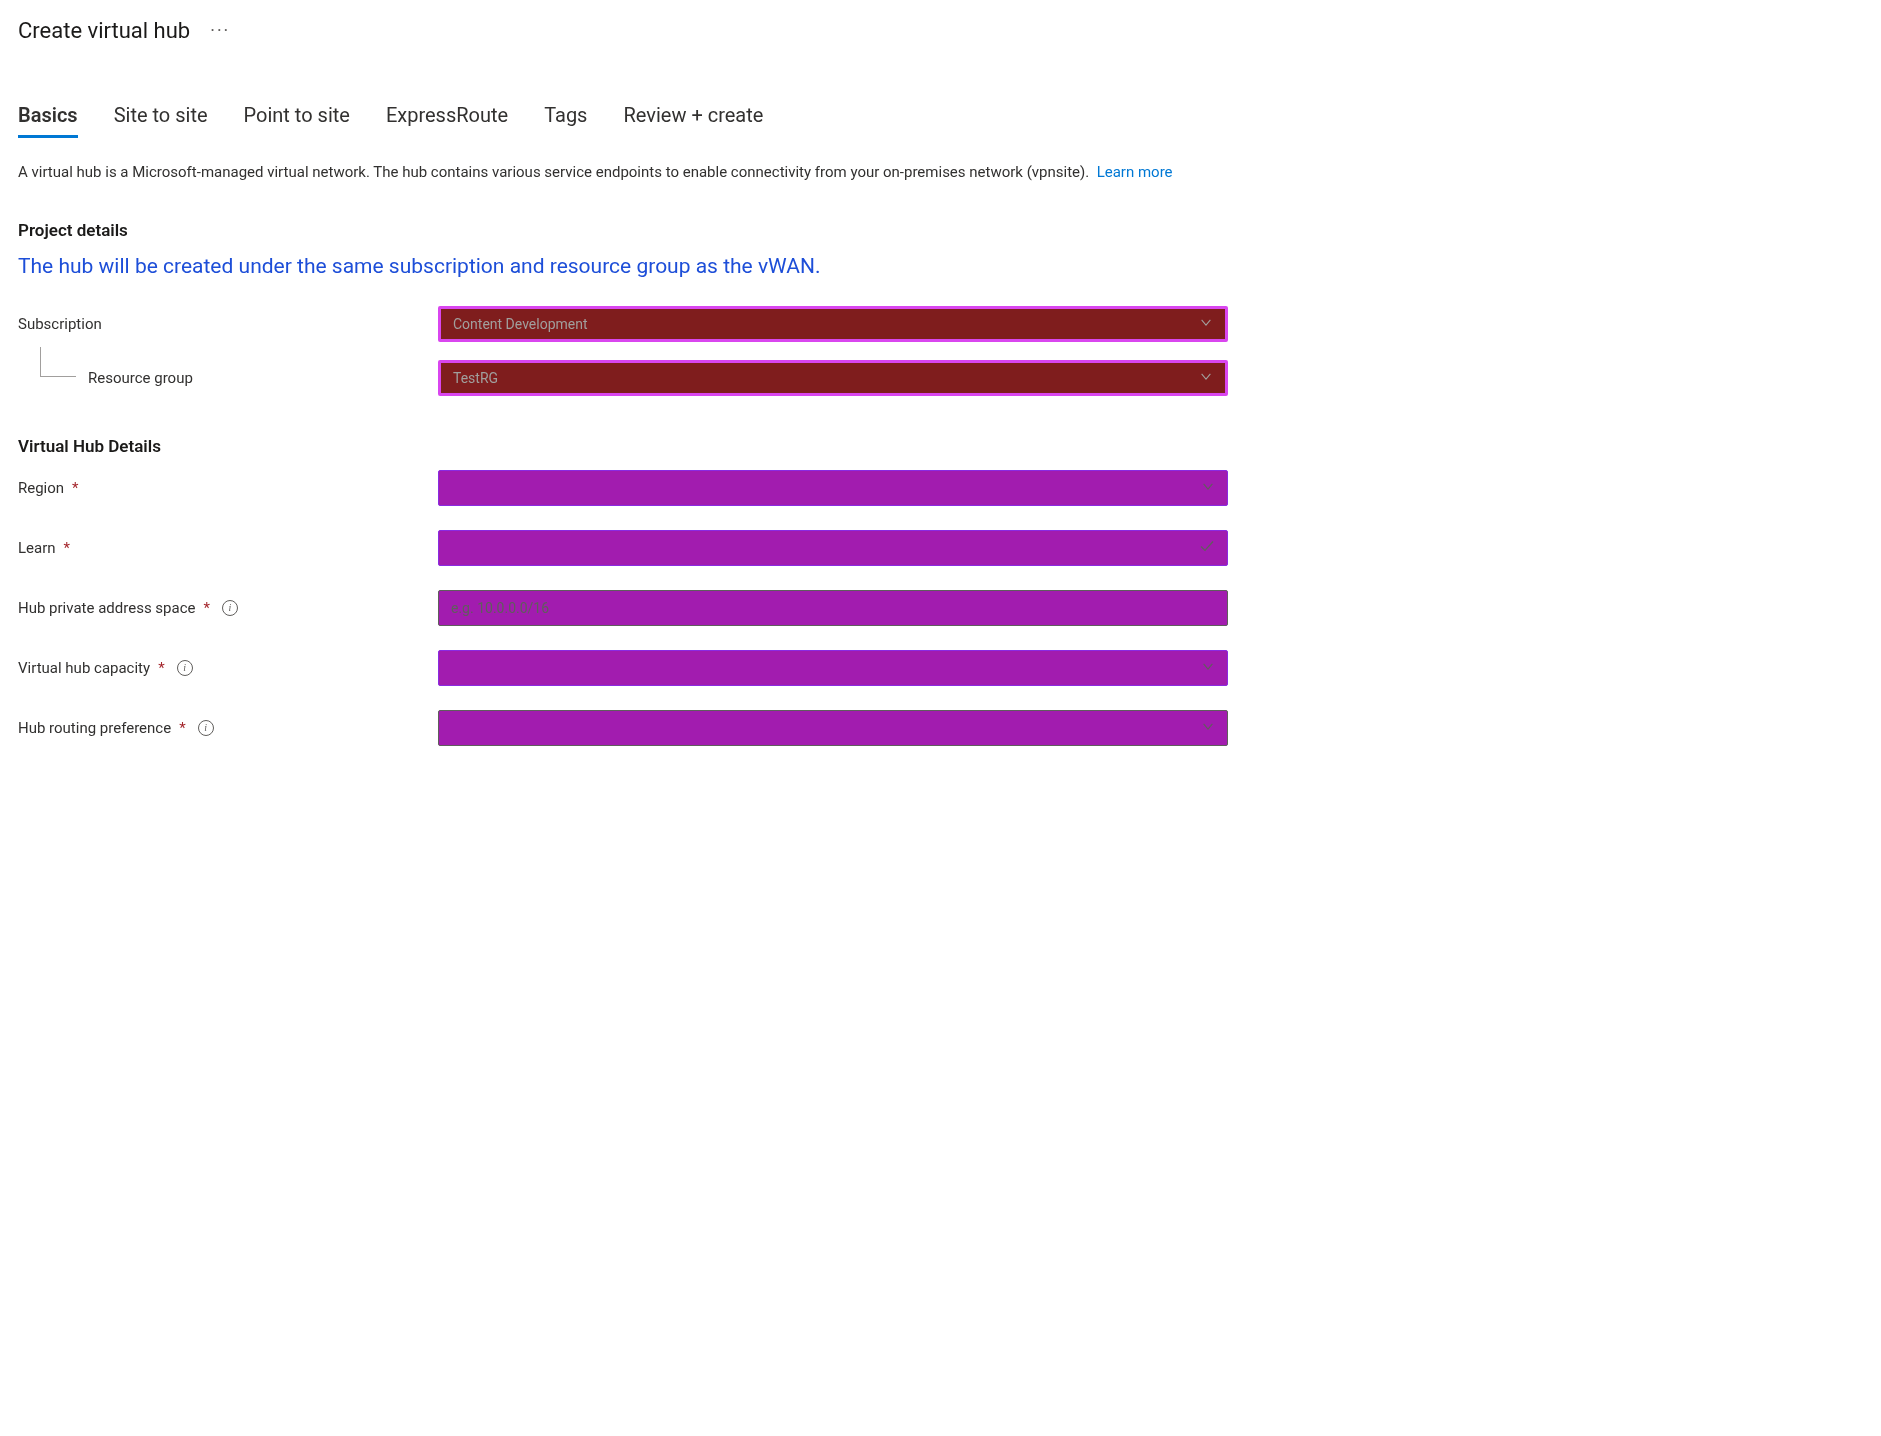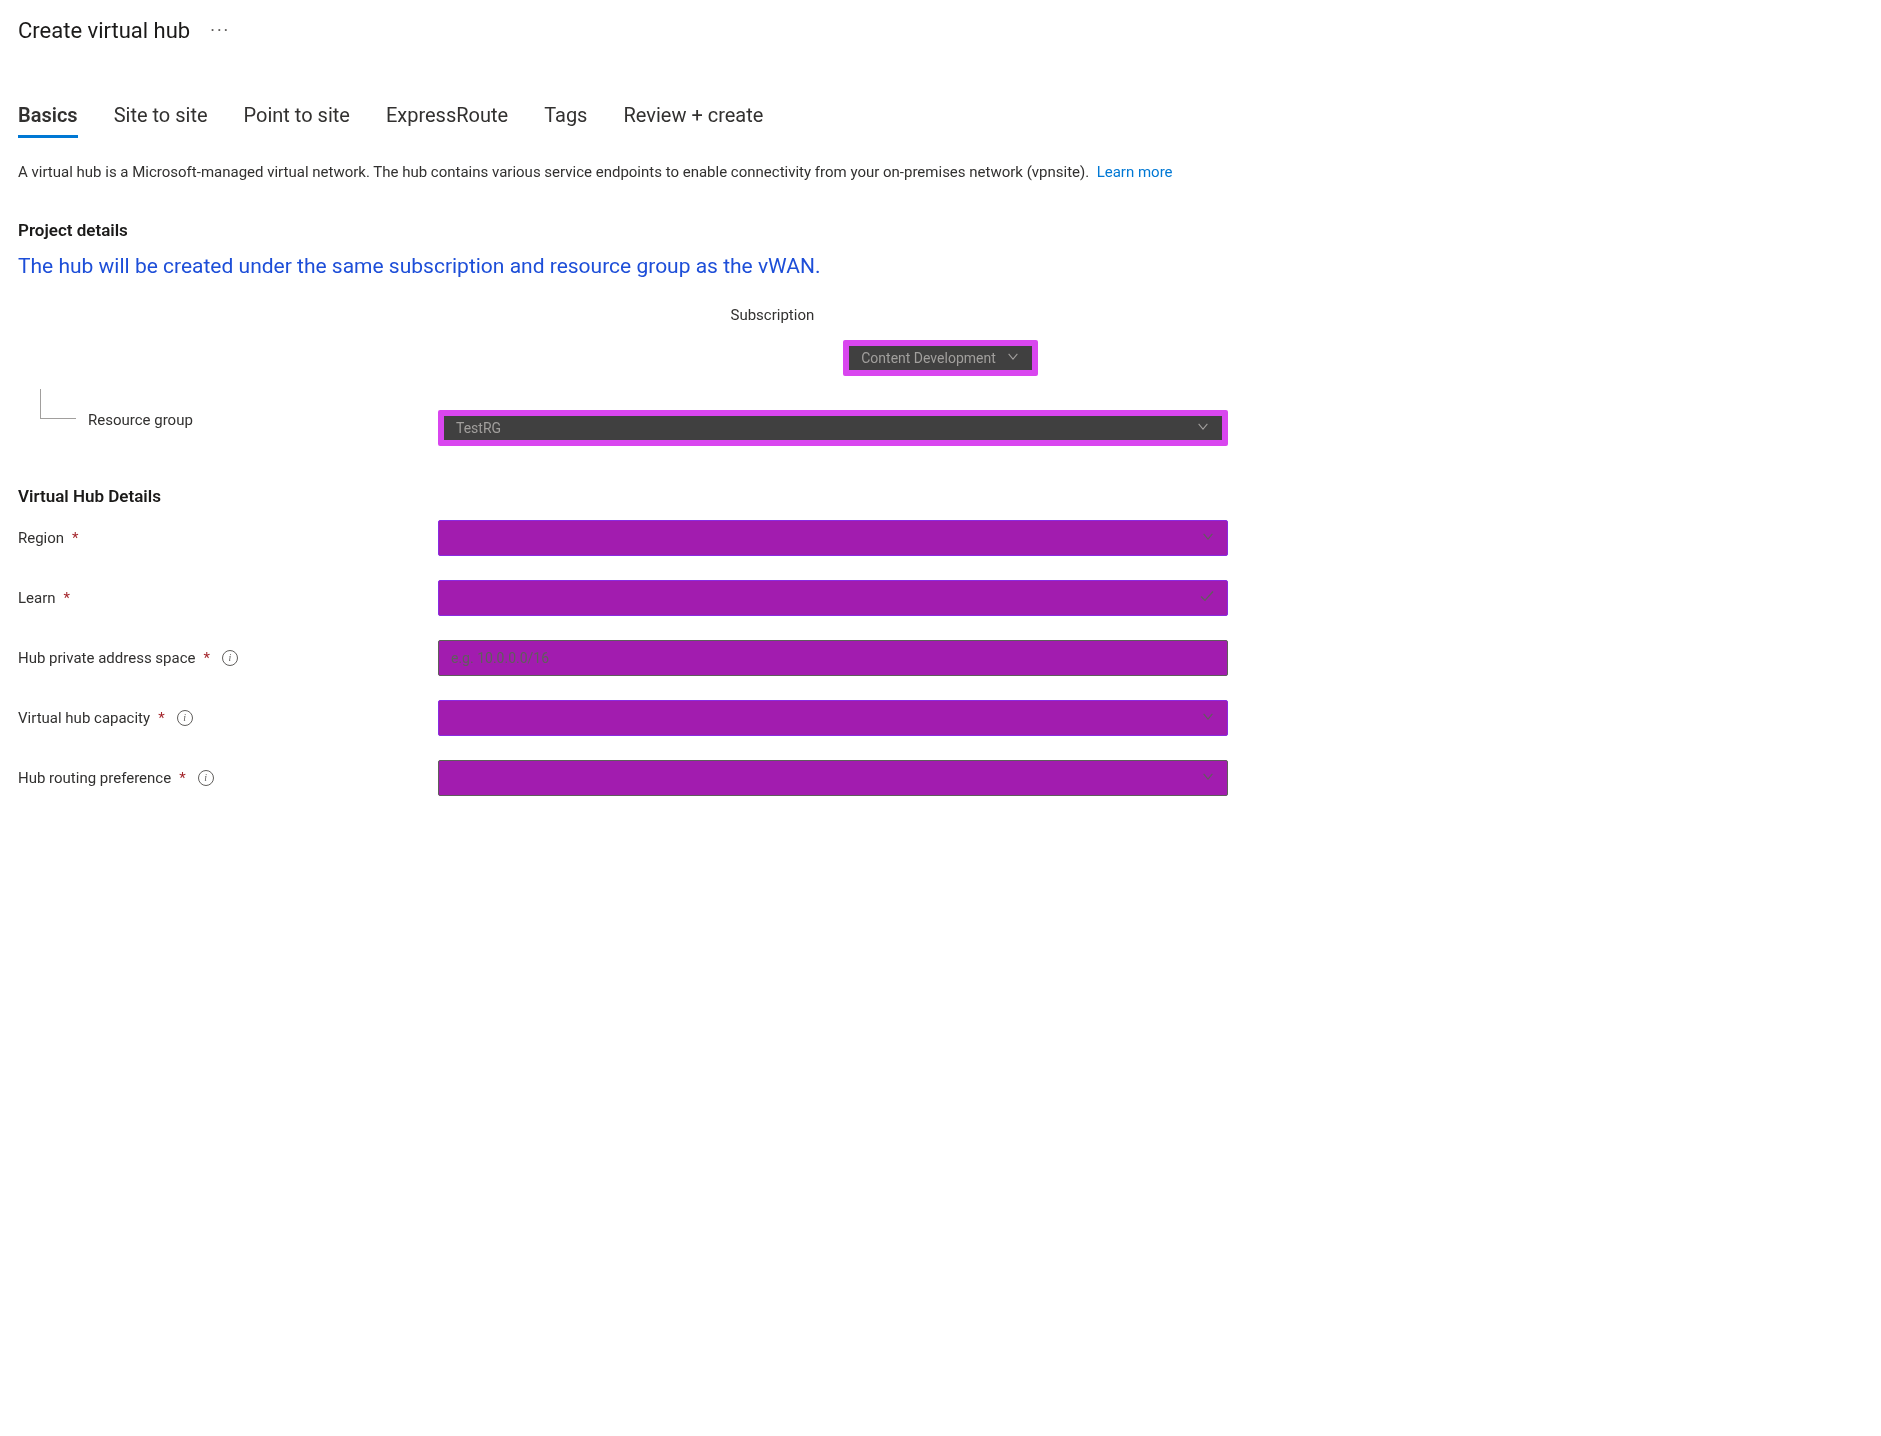--- a/index.html
+++ b/index.html
@@ -71,21 +71,20 @@
       color: #1d4ed8;
       margin-bottom: 28px;
     }
     .form-row {
       display: flex;
       align-items: center;
       margin-bottom: 24px;
     }
     .form-row.tight {
       margin-bottom: 18px;
-      flex-direction: column;
     }
     .label-col {
       width: 420px;
       flex-shrink: 0;
       display: flex;
       align-items: center;
       gap: 6px;
       font-size: 15px;
       color: #323130;
     }
@@ -132,24 +131,23 @@
       border-radius: 2px;
       padding: 0 36px 0 12px;
       font-size: 14px;
       color: #323130;
       background: #a21caf;
       position: relative;
       display: flex;
       align-items: center;
     }
     .select-box.disabled {
-      background: #404040;
-      border: 6px solid #d946ef;
+      background: #7f1d1d;
+      border: 3px solid #d946ef;
       color: #a19f9d;
-      margin-top: 16px;
     }
     .select-box.highlight {
       border: 1px solid #8a2be2;
     }
     .text-input.highlight {
       border: 1px solid #8a2be2;
     }
     .select-box .chevron, .text-input .chevron {
       position: absolute;
       right: 12px;

